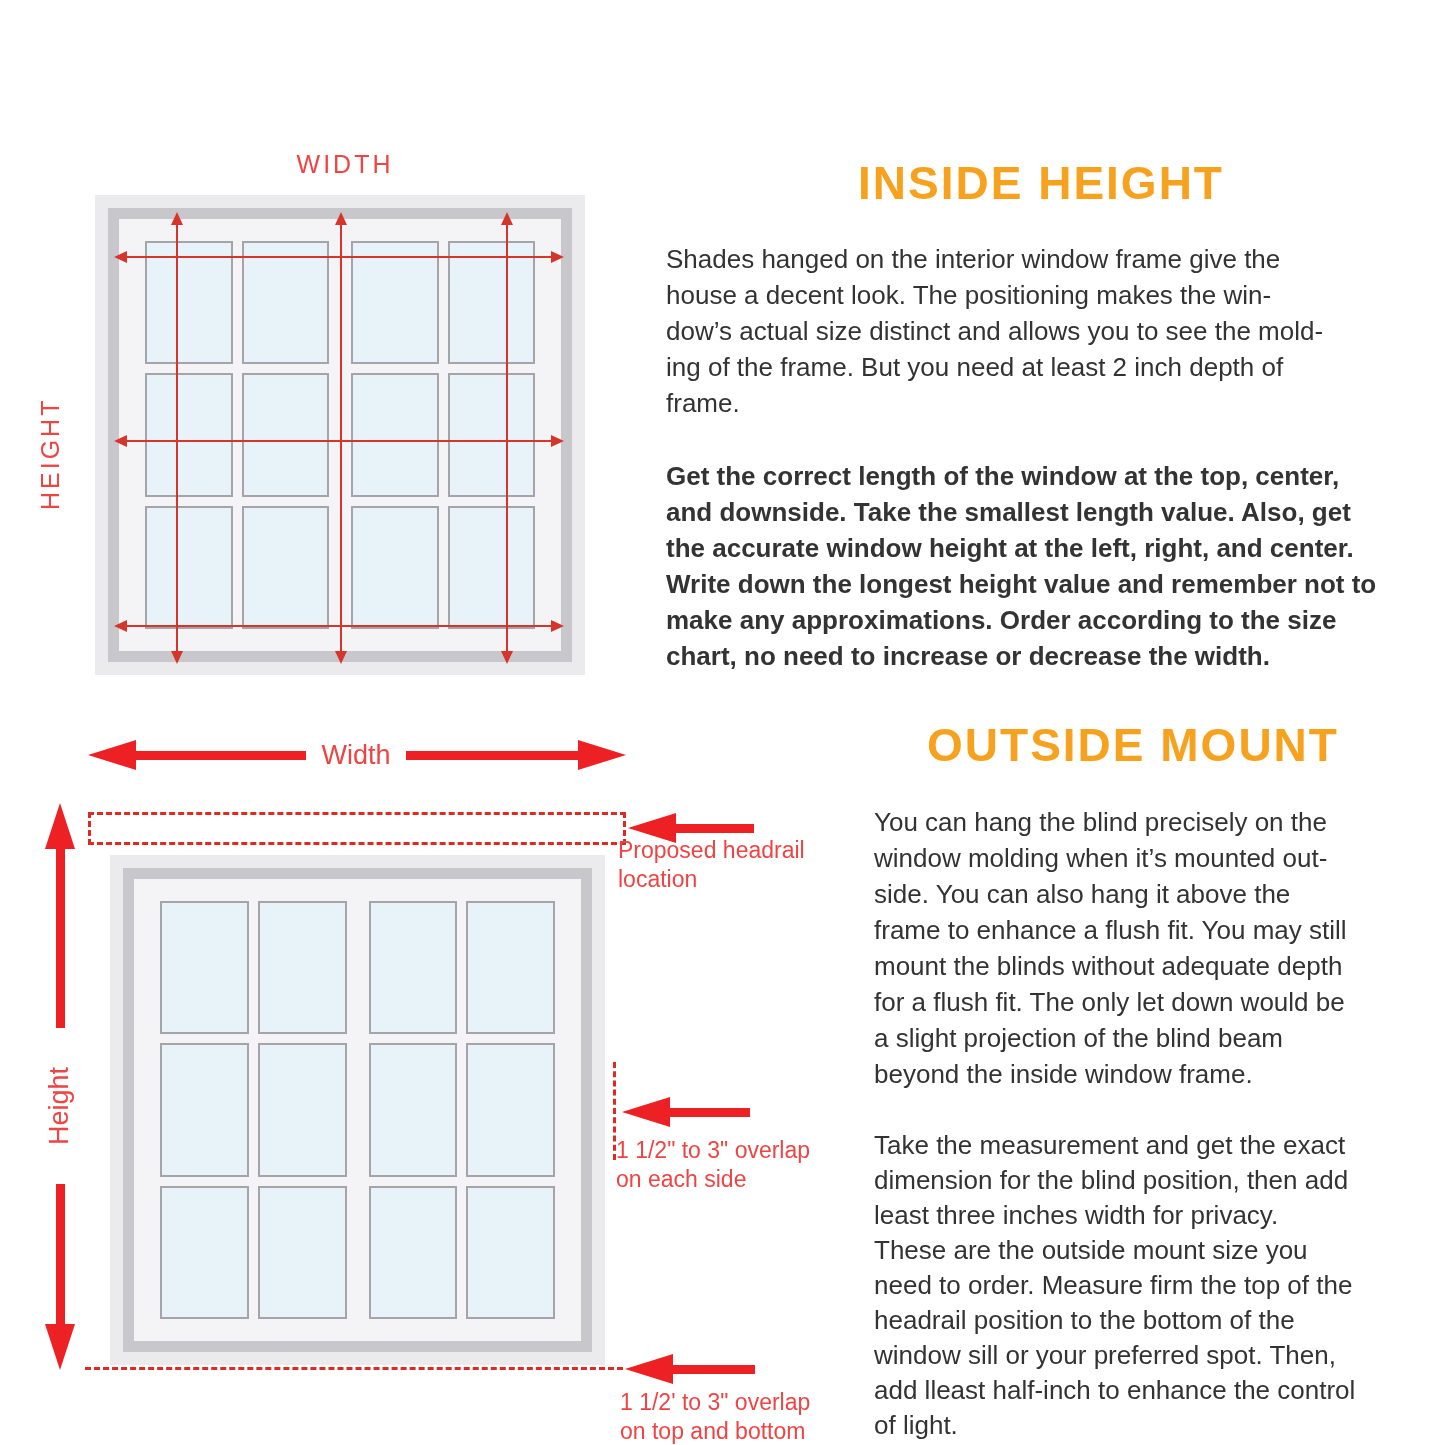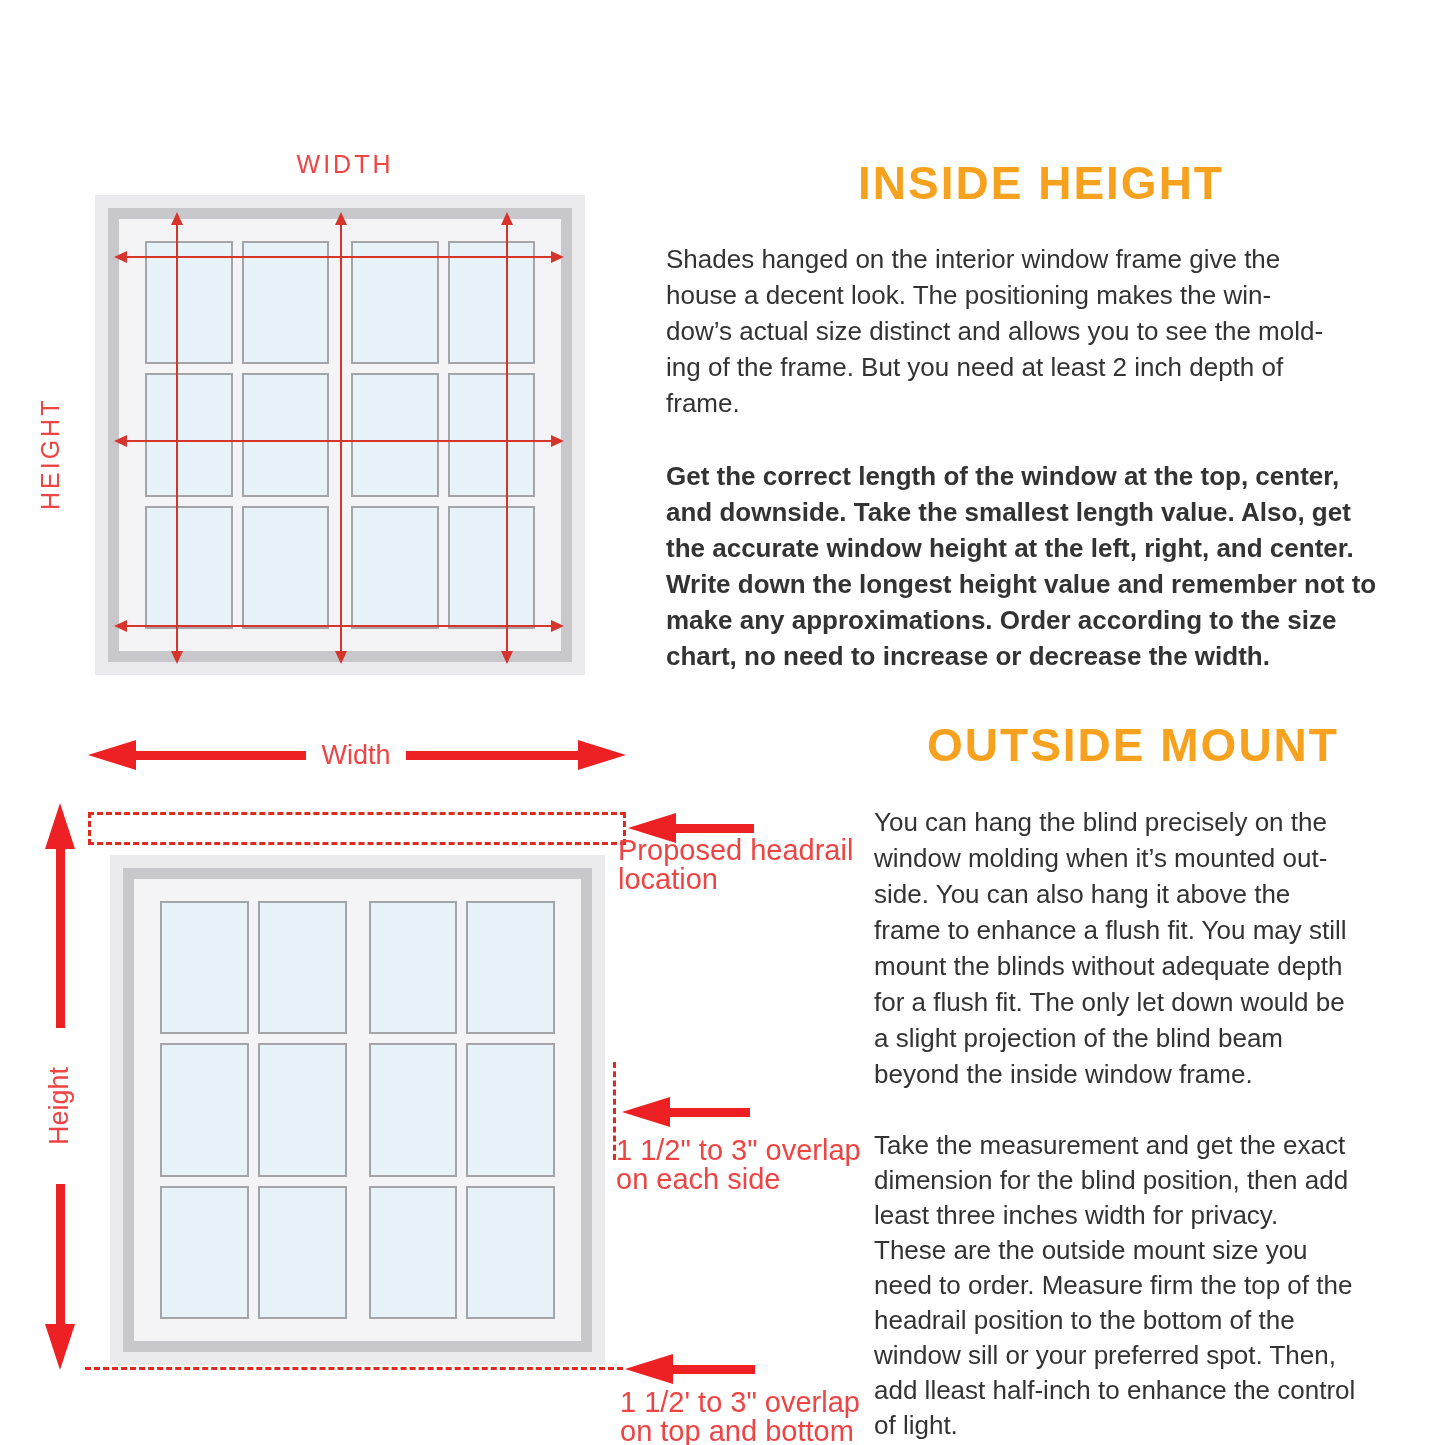--- a/index.html
+++ b/index.html
@@ -51,21 +51,21 @@
   .bar-v { position:absolute; width:9px; background:#ed2024; }
 
   .dashed-rect { position:absolute; border:3px dashed #dd2a22; box-sizing:border-box; }
   .dashed-vline { position:absolute; border-left:3px dashed #dd2a22; }
   .dashed-hline { position:absolute; border-top:3px dashed #dd2a22; }
 
   
   .redlabel { position:absolute; color:#ef4444; }
   .cap-label { font-size:25px; letter-spacing:3px; }
   .dim-label { font-size:27px; }
-  .note-label { font-size:29px; line-height:29px; white-space:pre-line; }
+  .note-label { font-size:23px; line-height:29px; white-space:pre-line; }
   .vtext { writing-mode:vertical-rl; transform:rotate(180deg); text-align:center; }
 
   
   .section-title {
     position:absolute; margin:0; color:#f7a21e; font-size:46px; font-weight:bold;
     letter-spacing:2px; text-align:center; white-space:nowrap;
   }
   .para {
     position:absolute; margin:0; color:#333333; font-size:26px; line-height:36px;
     white-space:pre-line;

